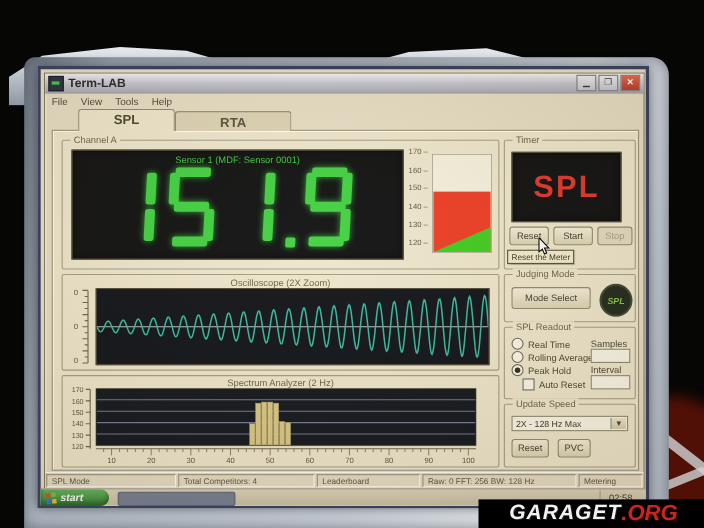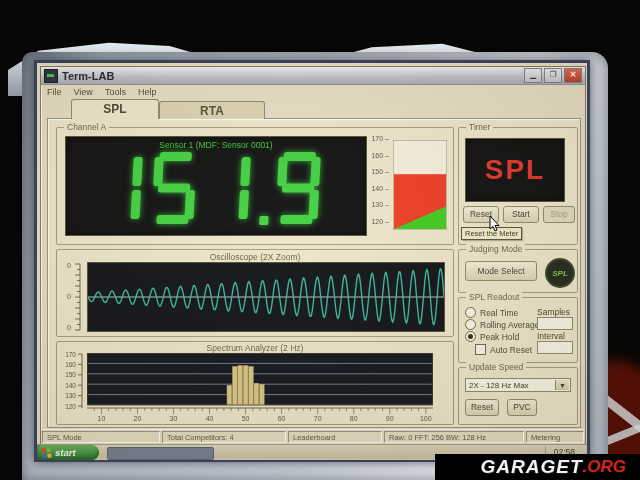--- a/index.html
+++ b/index.html
@@ -25,24 +25,24 @@
          background:linear-gradient(100deg,#79828e 0%,#aeb6c0 12%,#c9cfd7 55%,#e2e6ea 78%,#aab1ba 100%);
          box-shadow:inset 0 0 14px rgba(20,24,34,.45);}
   .screen{position:absolute;left:12px;top:8px;width:550px;height:396px;background:#e8dfc6;
           border:3px solid #39415a;box-shadow:0 0 10px rgba(10,12,20,.6);}
   .vignette{position:absolute;inset:0;pointer-events:none;z-index:60;
             background:radial-gradient(130% 120% at 45% 38%, rgba(255,255,235,.06) 0%, rgba(64,44,12,.16) 78%, rgba(40,28,8,.30) 100%);}
   .brandplate{position:absolute;left:218px;top:411px;white-space:nowrap;}
   .brand{font-weight:bold;font-style:italic;font-size:13px;color:#353b46;letter-spacing:1px;}
   .model{font-style:italic;font-size:10px;color:#4a505c;margin-left:6px;}
   .watermark{position:absolute;right:0;bottom:0;width:205px;height:26px;background:#000;z-index:70;
-             display:flex;align-items:center;justify-content:flex-end;padding-right:14px;box-sizing:border-box;}
+             display:flex;align-items:center;justify-content:flex-end;padding-right:24px;box-sizing:border-box;}
   .wm-main{font-weight:900;font-style:italic;font-size:19px;color:#f2f2f2;letter-spacing:1px;
            text-shadow:1px 1px 0 #222;}
-  .wm-suffix{font-weight:900;font-style:italic;font-size:17px;color:#c8271e;text-shadow:1px 1px 0 #300;}
+  .wm-suffix{font-weight:900;font-style:italic;font-size:20px;color:#c8271e;text-shadow:1px 1px 0 #300;}
   
   .win{position:absolute;left:3px;top:3px;width:544px;height:376px;background:#e7dec5;
        border:1px solid #7e7862;box-shadow:1px 1px 0 #fff inset;}
   .titlebar{position:absolute;left:0;top:0;width:100%;height:18px;
             background:linear-gradient(180deg,#f2f3f5 0%,#c3c5cd 55%,#a9acb7 100%);
             display:flex;align-items:center;padding:0 3px;box-sizing:border-box;border-bottom:1px solid #8d8f99;}
   .tb-icon{width:12px;height:12px;background:#263040;border:1px solid #12161e;margin-right:4px;
            display:inline-block;position:relative;}
   .tb-icon:after{content:"";position:absolute;left:2px;top:4px;width:7px;height:3px;background:#49c04d;}
   .tb-title{font-size:11px;font-weight:bold;color:#24262c;flex:1;}

